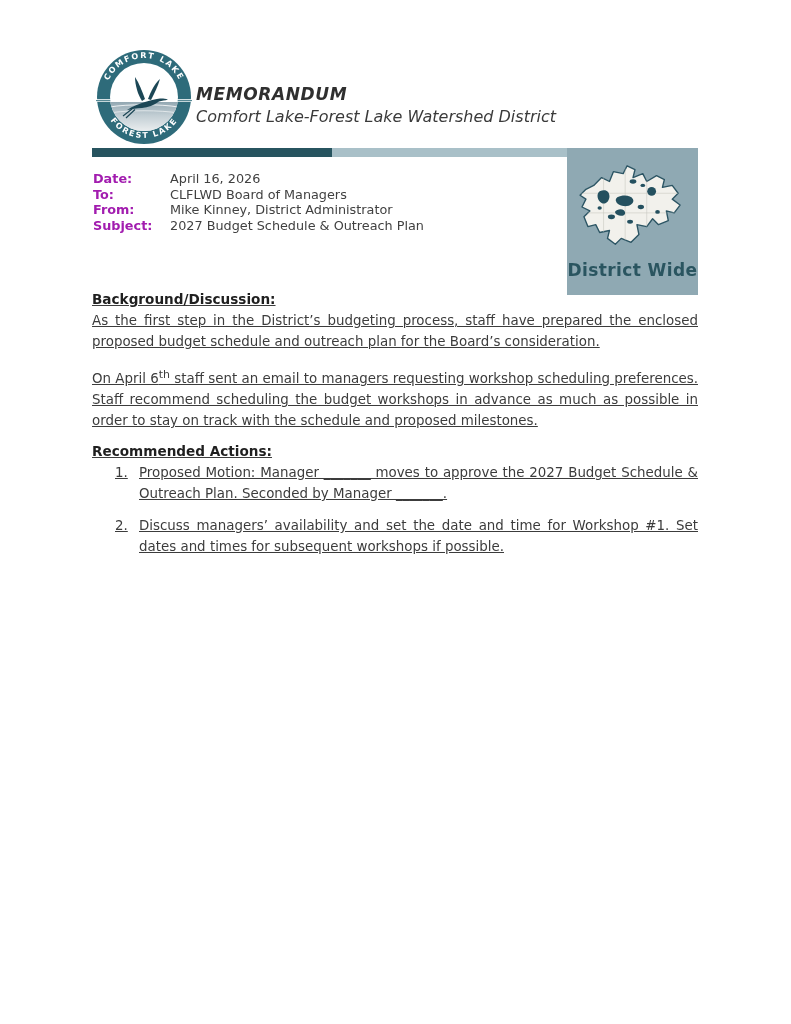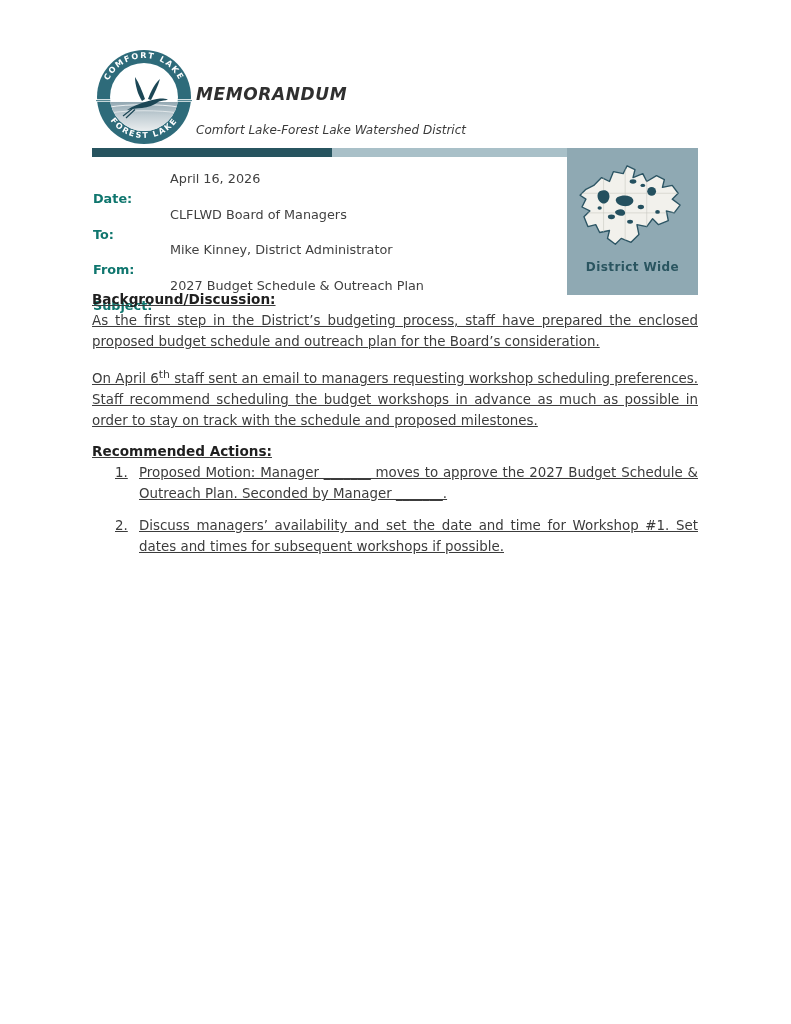--- a/index.html
+++ b/index.html
@@ -24,42 +24,42 @@
     font-family:"DejaVu Sans","Liberation Sans",sans-serif;
     color:var(--body_text);
     overflow:hidden;
   }
   
   .logo{position:absolute;left:96px;top:49px;width:96px;height:96px;}
   .header-text{position:absolute;left:196px;top:84px;font-style:italic;}
   .memo-title{
     font-size:17px;font-weight:bold;color:#2F2F2F;letter-spacing:0.6px;
   }
-  .org-name{font-size:12px;color:#3A3A3A;margin-top:19px;}
+  .org-name{font-size:16px;color:#3A3A3A;margin-top:3px;}
   
   .bar-dark{position:absolute;left:92px;top:148px;width:240px;height:9px;background:var(--dark_teal);}
   .bar-light{position:absolute;left:332px;top:148px;width:235px;height:9px;background:var(--light_steel);}
   
   .map-badge{
     position:absolute;left:567px;top:148px;width:131px;height:147px;
     background:var(--map_box_bg);
     display:flex;flex-direction:column;align-items:center;justify-content:flex-start;
   }
   .map-badge svg{margin-top:8px;}
   .map-caption{
     margin-top:2px;
-    font-size:12px;font-weight:bold;color:var(--caption_teal);letter-spacing:0.4px;
+    font-size:17px;font-weight:bold;color:var(--caption_teal);letter-spacing:0.4px;
   }
   
   .memo-fields{
     position:absolute;left:93px;top:171px;
     display:grid;grid-template-columns:77px auto;
     font-size:12.8px;line-height:15.6px;
   }
-  .memo-label{font-weight:bold;color:#0f766e;margin-top:20px;}
+  .memo-label{font-weight:bold;color:#a21caf;}
   .memo-value{color:#414141;}
   
   .content{position:absolute;left:92px;top:289px;width:606px;font-size:13.4px;line-height:21px;text-decoration:underline;}
   .section-heading{font-size:13.6px;font-weight:bold;color:var(--heading_text);line-height:21px;}
   .para{text-align:justify;}
   .para.p1{margin-bottom:16px;}
   .para.p2{margin-bottom:10px;}
   sup{font-size:11px;line-height:0;vertical-align:super;}
   ol.actions{list-style:none;}
   ol.actions li{display:flex;text-align:justify;}

